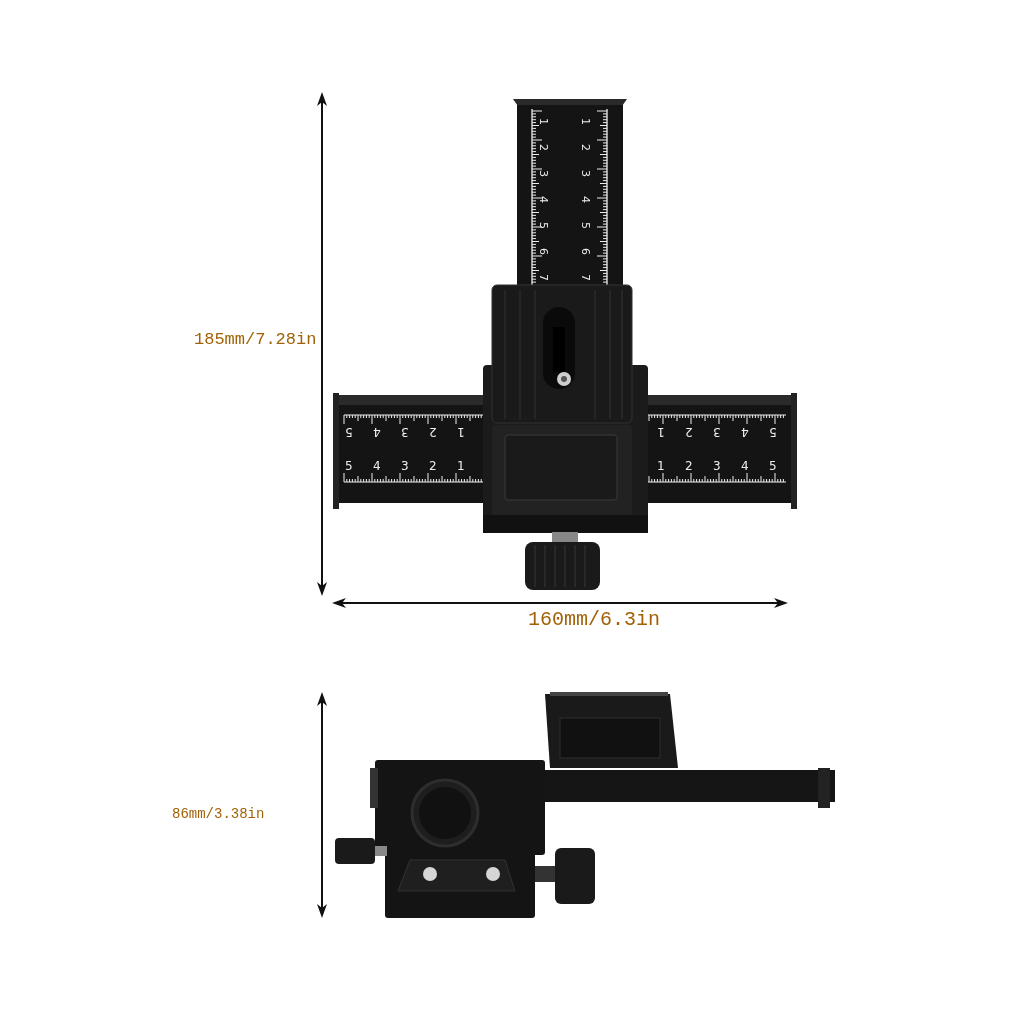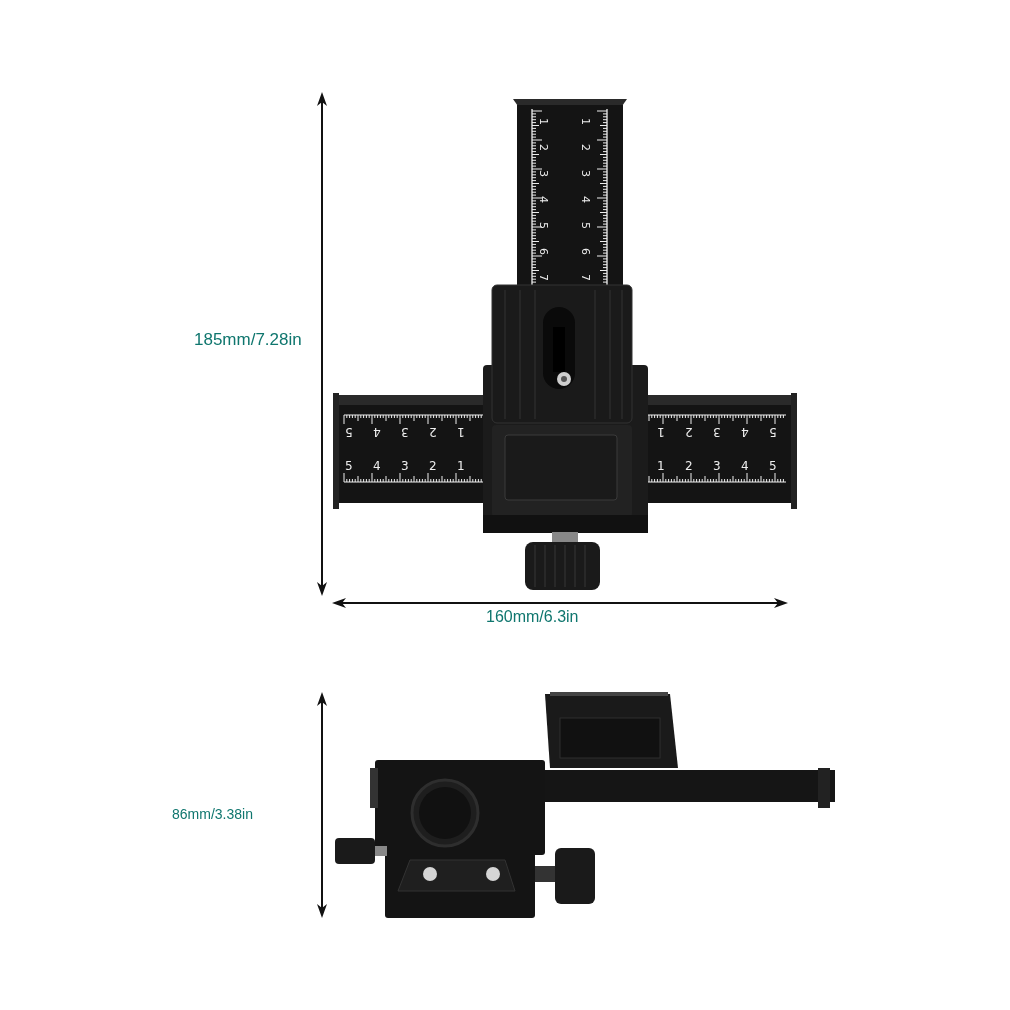--- a/index.html
+++ b/index.html
@@ -1,36 +1,36 @@
 <!DOCTYPE html>
 <html><head>
 <meta charset="utf-8">
 <style>
   html, body { margin:0; padding:0; background:#ffffff; }
   body { width:1010px; height:1010px; position:relative; overflow:hidden;
          font-family:"DejaVu Sans", sans-serif; }
   .abs { position:absolute; }
-  .dim-label { position:absolute; color:#0f766e; white-space:nowrap; font-family:Liberation Sans, sans-serif; }
+  .dim-label { position:absolute; color:#a16207; white-space:nowrap; font-family:Liberation Mono, monospace; }
 </style>
 </head>
 <body>
 
 <svg class="abs" style="left:300px;top:90px" width="50" height="510">
   <line x1="22" y1="8" x2="22" y2="500" stroke="#111" stroke-width="2"></line>
   <polygon points="22,2 17,16 22,12 27,16" fill="#111"></polygon>
   <polygon points="22,506 17,492 22,496 27,492" fill="#111"></polygon>
 </svg>
 <div class="dim-label" style="left:194px;top:330px;font-size:17px">185mm/7.28in</div>
 
 <svg class="abs" style="left:330px;top:593px" width="460" height="20">
   <line x1="8" y1="10" x2="452" y2="10" stroke="#111" stroke-width="2"></line>
   <polygon points="2,10 16,5 12,10 16,15" fill="#111"></polygon>
   <polygon points="458,10 444,5 448,10 444,15" fill="#111"></polygon>
 </svg>
-<div class="dim-label" style="left:486px;top:608px;font-size:16px">160mm/6.3in</div>
+<div class="dim-label" style="left:528px;top:608px;font-size:20px">160mm/6.3in</div>
 
 <svg class="abs" style="left:300px;top:690px" width="50" height="230">
   <line x1="22" y1="8" x2="22" y2="222" stroke="#111" stroke-width="2"></line>
   <polygon points="22,2 17,16 22,12 27,16" fill="#111"></polygon>
   <polygon points="22,228 17,214 22,218 27,214" fill="#111"></polygon>
 </svg>
 <div class="dim-label" style="left:172px;top:806px;font-size:14px">86mm/3.38in</div>
 
 <div class="abs" style="left:330px;top:95px;width:470px;height:500px">
   <svg width="470" height="500">

